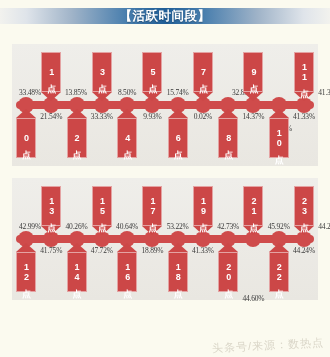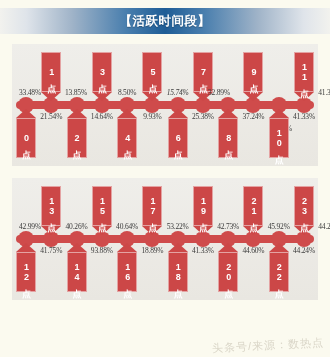--- a/index.html
+++ b/index.html
@@ -14,33 +14,33 @@
     overflow: hidden;
     position: relative;
   }
 
   
   .banner {
     position: absolute;
     top: 8px;
     left: 0;
     width: 330px;
-    height: 26px;
+    height: 16px;
     background: linear-gradient(to right,
         #f2f2ee 0%,
         #dfe4ea 8%,
         #9fb3c8 22%,
         #4a7fae 38%,
         #1f5d96 50%,
         #4a7fae 62%,
         #9fb3c8 78%,
         #dfe4ea 92%,
         #f2f2ee 100%);
     display: flex;
-    align-items: center;
+    align-items: flex-start;
     justify-content: center;
   }
   .banner-title {
     color: #ffffff;
     font-size: 12.5px;
     font-weight: bold;
     letter-spacing: 0.5px;
     text-shadow: 0 1px 1px rgba(0,0,0,0.25);
     white-space: nowrap;
   }
@@ -187,28 +187,28 @@
         </div>
         <div class="pin-tip"></div>
       </div>
       <div class="value value-top" style="left: 115.091px;">8.50%</div>
       <div class="pin pin-down" style="left: 140.364px; top: 8px;">
         <div class="pin-body">
           <span class="pin-label">5点</span>
         </div>
         <div class="pin-tip"></div>
       </div>
-      <div class="value value-top" style="left: 165.636px; font-style: italic;">15.74%</div>
+      <div class="value value-top" style="left: 165.636px;">15.74%</div>
       <div class="pin pin-down" style="left: 190.909px; top: 8px;">
         <div class="pin-body">
           <span class="pin-label">7点</span>
         </div>
         <div class="pin-tip"></div>
       </div>
-      <div class="value value-top" style="left: 207px;">32.89%</div>
+      <div class="value value-top" style="left: 231px;">32.89%</div>
       <div class="pin pin-down" style="left: 241.455px; top: 8px;">
         <div class="pin-body">
           <span class="pin-label">9点</span>
         </div>
         <div class="pin-tip"></div>
       </div>
       <div class="value value-top" style="left: 269px; margin-top: 36px;">30.53%</div>
       <div class="pin pin-down" style="left: 292px; top: 8px;">
         <div class="pin-body">
           <span class="pin-label">11点</span>
@@ -223,42 +223,42 @@
           <span class="pin-label">0点</span>
         </div>
       </div>
       <div class="value value-bottom" style="left: 39.2727px;">21.54%</div>
       <div class="pin pin-up" style="left: 64.5455px; top: 65px;">
         <div class="pin-tip"></div>
         <div class="pin-body">
           <span class="pin-label">2点</span>
         </div>
       </div>
-      <div class="value value-bottom" style="left: 89.8182px;">14.64%</div>
+      <div class="value value-bottom" style="left: 89.8182px;">33.33%</div>
       <div class="pin pin-up" style="left: 115.091px; top: 65px;">
         <div class="pin-tip"></div>
         <div class="pin-body">
           <span class="pin-label">4点</span>
         </div>
       </div>
       <div class="value value-bottom" style="left: 140.364px;">9.93%</div>
       <div class="pin pin-up" style="left: 165.636px; top: 65px;">
         <div class="pin-tip"></div>
         <div class="pin-body">
           <span class="pin-label">6点</span>
         </div>
       </div>
-      <div class="value value-bottom" style="left: 190.909px;">25.38%</div>
+      <div class="value value-bottom" style="left: 190.909px;">0.02%</div>
       <div class="pin pin-up" style="left: 216.182px; top: 65px;">
         <div class="pin-tip"></div>
         <div class="pin-body">
           <span class="pin-label">8点</span>
         </div>
       </div>
-      <div class="value value-bottom" style="left: 241.455px;">37.24%</div>
+      <div class="value value-bottom" style="left: 241.455px;">14.37%</div>
       <div class="pin pin-up" style="left: 266.727px; top: 65px;">
         <div class="pin-tip"></div>
         <div class="pin-body">
           <span class="pin-label">10点</span>
         </div>
       </div>
       <div class="value value-bottom" style="left: 292px;">41.33%</div>
     </div>
 </div>
 
@@ -326,42 +326,42 @@
           <span class="pin-label">12点</span>
         </div>
       </div>
       <div class="value value-bottom" style="left: 39.2727px;">41.75%</div>
       <div class="pin pin-up" style="left: 64.5455px; top: 65px;">
         <div class="pin-tip"></div>
         <div class="pin-body">
           <span class="pin-label">14点</span>
         </div>
       </div>
-      <div class="value value-bottom" style="left: 89.8182px;">93.88%</div>
+      <div class="value value-bottom" style="left: 89.8182px;">47.72%</div>
       <div class="pin pin-up" style="left: 115.091px; top: 65px;">
         <div class="pin-tip"></div>
         <div class="pin-body">
           <span class="pin-label">16点</span>
         </div>
       </div>
       <div class="value value-bottom" style="left: 140.364px;">18.89%</div>
       <div class="pin pin-up" style="left: 165.636px; top: 65px;">
         <div class="pin-tip"></div>
         <div class="pin-body">
           <span class="pin-label">18点</span>
         </div>
       </div>
       <div class="value value-bottom" style="left: 190.909px;">41.33%</div>
       <div class="pin pin-up" style="left: 216.182px; top: 65px;">
         <div class="pin-tip"></div>
         <div class="pin-body">
           <span class="pin-label">20点</span>
         </div>
       </div>
-      <div class="value value-bottom" style="left: 241.455px;">44.60%</div>
+      <div class="value value-bottom" style="left: 241.455px; margin-top: 48px;">44.60%</div>
       <div class="pin pin-up" style="left: 266.727px; top: 65px;">
         <div class="pin-tip"></div>
         <div class="pin-body">
           <span class="pin-label">22点</span>
         </div>
       </div>
       <div class="value value-bottom" style="left: 292px;">44.24%</div>
     </div>
 </div>
 

